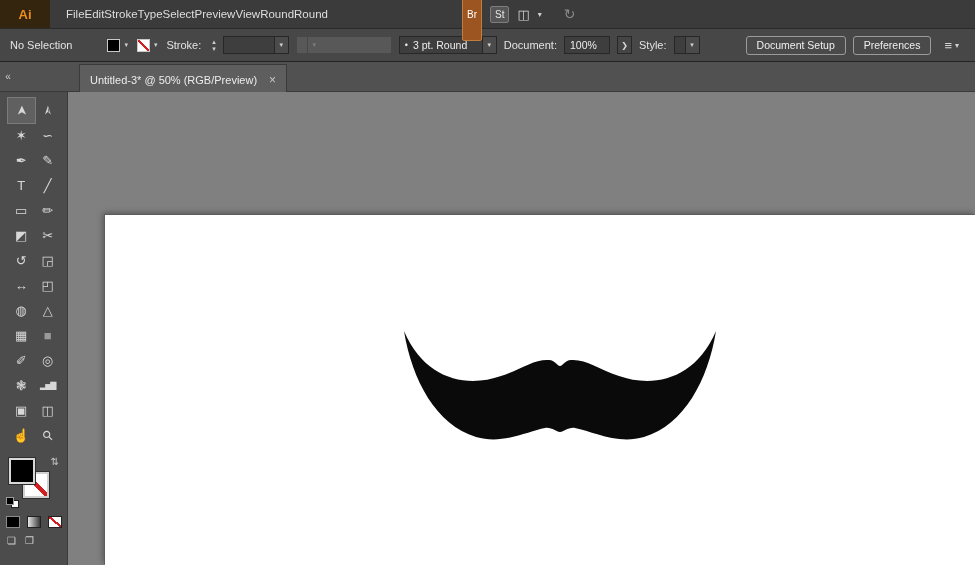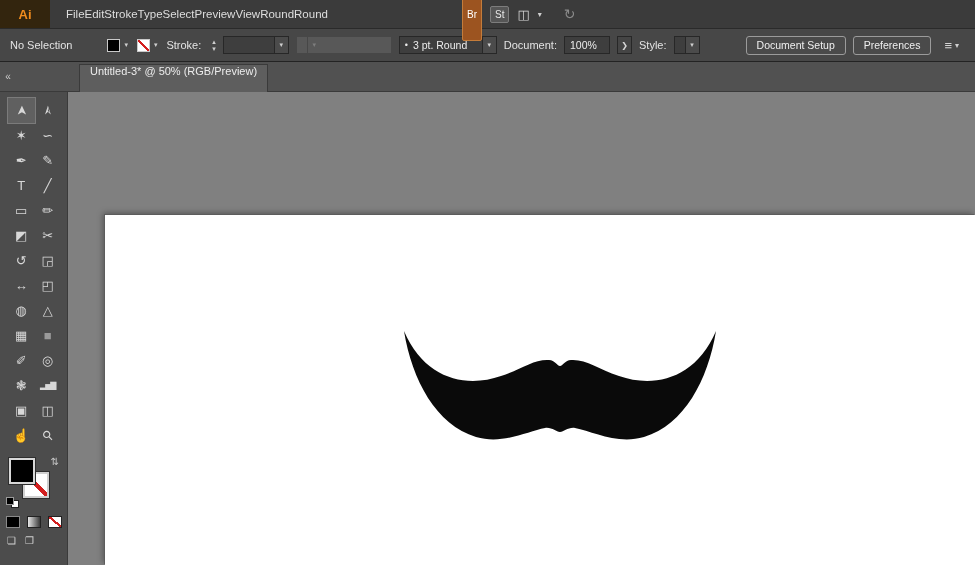--- a/index.html
+++ b/index.html
@@ -47,21 +47,21 @@
   .cbbtn { height:19px; padding:0 10px; border:1px solid #9b9b9b; border-radius:3px; background:#4a4a4a;
            color:#efefef; font-size:10.5px; display:flex; align-items:center; cursor:pointer; }
   .pushright { margin-left:auto; }
   .alignwrap { display:flex; align-items:center; gap:3px; margin:0 6px; }
   .alignicon { color:#d5d5d5; font-size:13px; }
 
   
   .tabrow { height:30px; flex:0 0 30px; background:#515151; border-bottom:1px solid #3a3a3a; display:flex; align-items:center; }
   .collapse { width:16px; text-align:center; color:#c9c9c9; font-size:10px; cursor:pointer; }
   .tab { margin-left:63px; height:32px; margin-top:6px; background:#5e5e5e; border:1px solid #3a3a3a; border-bottom:none;
-         display:flex; align-items:center; padding:0 10px; gap:12px; color:#ececec; font-size:11px;flex-direction:column; }
+         display:flex; align-items:center; padding:0 10px; gap:12px; color:#ececec; font-size:11px; }
   .tab .close { color:#c6c6c6; font-size:12px; cursor:pointer; }
 
   
   .main { flex:1; display:flex; min-height:0; }
   .toolbar { width:68px; flex:0 0 68px; background:#4c4c4c; border-right:1px solid #3a3a3a; display:flex; flex-direction:column; }
   .tools { display:grid; grid-template-columns:1fr 1fr; padding:6px 6px 0 8px; }
   .tool { height:25px; display:flex; align-items:center; justify-content:center; color:#d8d8d8; font-size:13px; cursor:pointer; }
   .tool.selected { background:#606060; outline:1px solid #7b7b7b; }
   .rotNW { transform:rotate(-90deg); display:inline-block; }
   .gray { color:#9a9a9a; }

